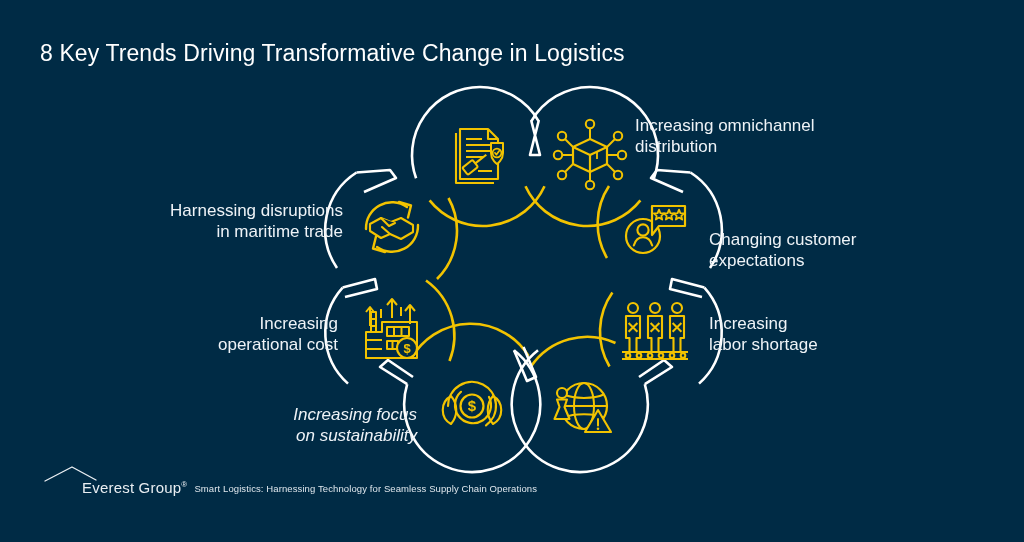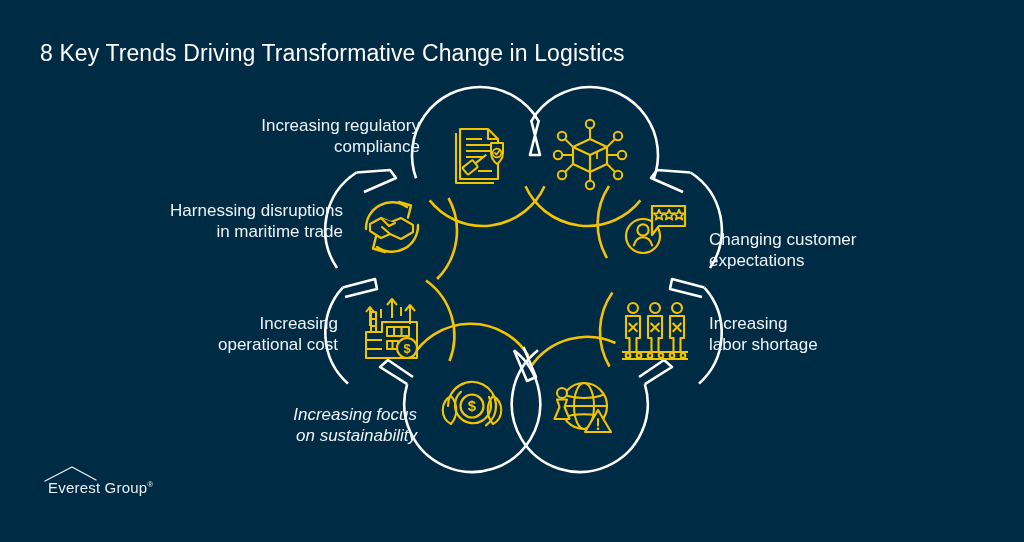--- a/index.html
+++ b/index.html
@@ -60,20 +60,21 @@
     display: flex;
     flex-direction: column;
     align-items: flex-start;
   }
   #logo-peak { display: block; margin-bottom: -3px; margin-left: -4px; }
   #logo-text {
     color: #e9eef2;
     font-size: 15px;
     letter-spacing: 0.2px;
     white-space: nowrap;
+    margin-left: 34px;
   }
   #logo-text sup { font-size: 8px; vertical-align: super; }
   #footer-caption {
     color: #dfe7ed;
     font-size: 9.5px;
     letter-spacing: 0.1px;
     white-space: nowrap;
     padding-bottom: 2px;
   }
 </style>
@@ -332,23 +333,23 @@
         <use href="#ic-sust"></use>
       </g>
     <g transform="translate(393,332)">
         <use href="#ic-cost"></use>
       </g>
     <g transform="translate(392,227)">
         <use href="#ic-ship"></use>
       </g>
   </svg>
 
-  <div class="node-label lbl-left" style="left:95px;  top:115px; width:325px;">Increasing regulatory
-compliance</div>
-
+
+  <div class="node-label lbl-right" style="left:635px; top:115px; width:320px;">Increasing omnichannel
+distribution</div>
 
   <div class="node-label lbl-right" style="left:709px; top:200px; width:300px;margin-top:29px;">Changing customer
 expectations</div>
 
   <div class="node-label lbl-right" style="left:709px; top:313px; width:300px;">Increasing
 labor shortage</div>
 
 
   <div class="node-label lbl-left" style="left:120px; top:404px; width:297px;font-style:italic;">Increasing focus
 on sustainability</div>
@@ -361,15 +362,16 @@
 
   <div id="footer">
     <div id="logo-wrap">
       <svg id="logo-peak" width="60" height="16" viewBox="0 0 60 16">
         <path d="M1,15 L28,1 L52,14" fill="none" stroke="#e9eef2" stroke-width="1.4" stroke-linecap="round" stroke-linejoin="round"></path>
       </svg>
       <div id="logo-text">
         <span>Everest Group</span><sup>®</sup>
       </div>
     </div>
+    <div id="footer-caption">Smart Logistics: Harnessing Technology for Seamless Supply Chain Operations</div>
   </div>
 
 </div>
 
 </body></html>

